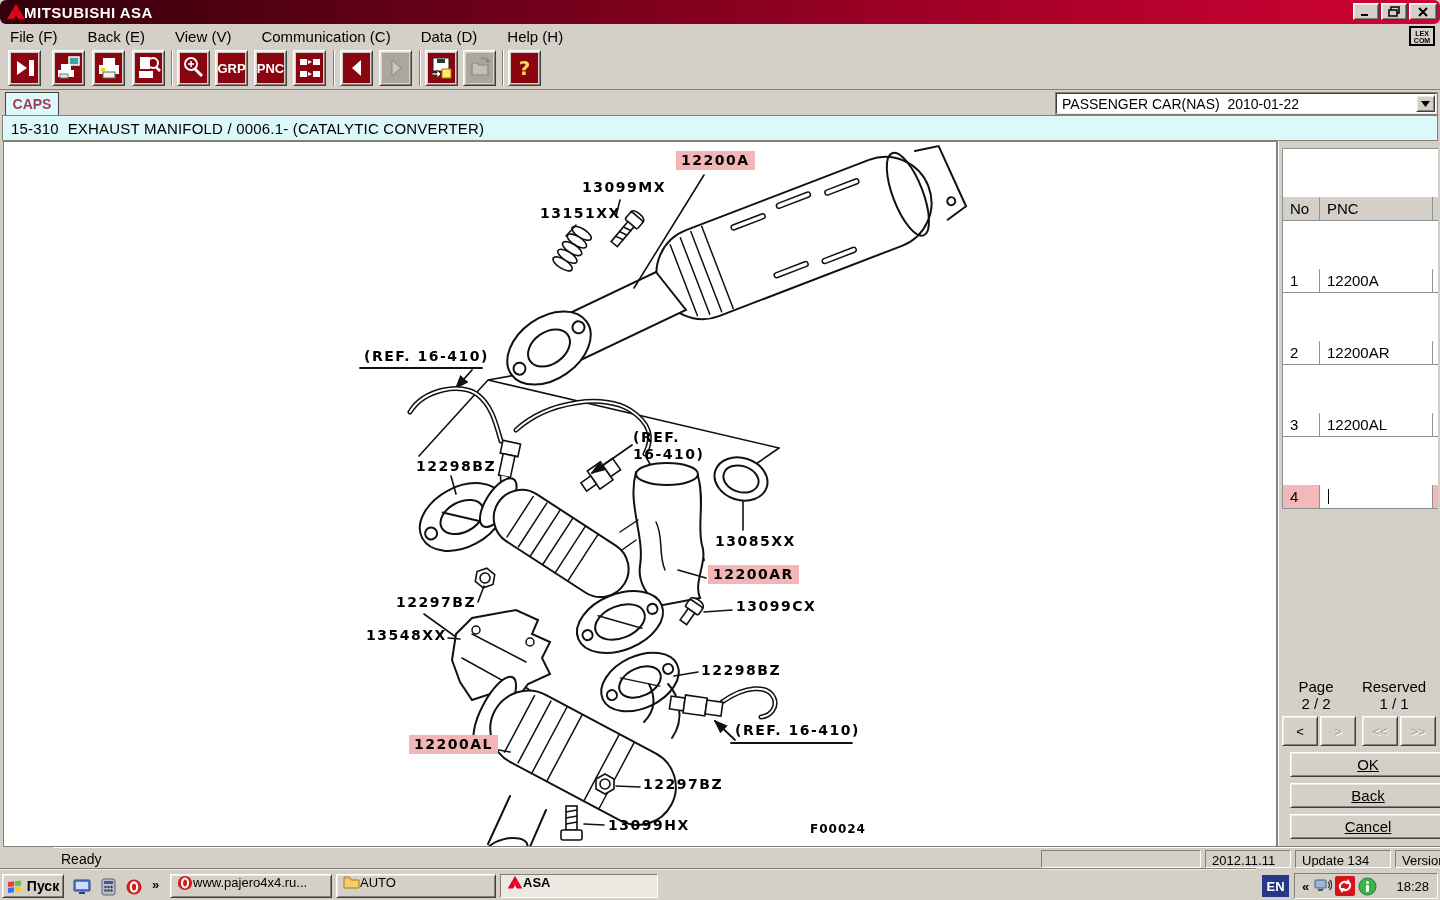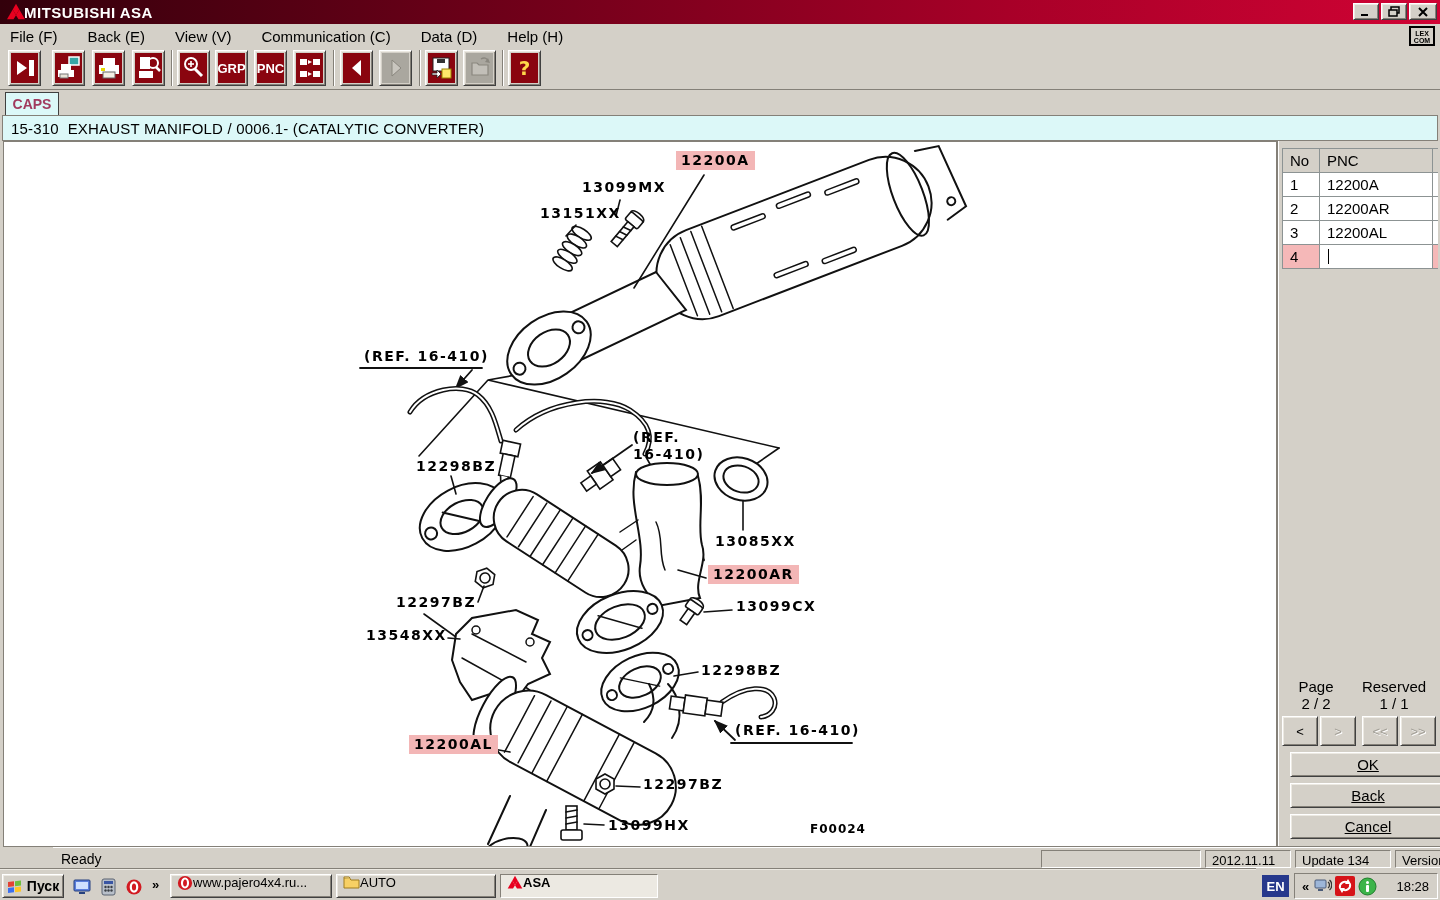--- a/index.html
+++ b/index.html
@@ -6,21 +6,21 @@
   html,body { width:1440px; height:900px; overflow:hidden; }
   body { font-family:"Liberation Sans",sans-serif; background:#d4d0c8; position:relative; color:#000; }
   .abs { position:absolute; }
   .btn3d { background:#d4d0c8; border:1px solid; border-color:#ffffff #404040 #404040 #ffffff;
            box-shadow: inset 1px 1px 0 #ece9e2, inset -1px -1px 0 #848078; }
   .dis { color:#a19e96; text-shadow:1px 1px 0 #ffffff; }
 
   
   #titlebar { left:0; top:0; width:1440px; height:24px;
     background:linear-gradient(90deg,#33000b 0%, #6e0019 35%, #a80028 70%, #d00334 100%);
-    display:flex; align-items:center; }
+    display:flex; align-items:center;border-radius:6px; }
   #titlebar .ttl { color:#fff; font-size:15px; font-weight:bold; letter-spacing:.5px; margin-left:8px; }
   .winbtn { width:26px; height:17px; top:3px; display:flex; align-items:center; justify-content:center; }
 
   
   #menubar { left:0; top:24px; width:1440px; height:24px; background:#d4d0c8; display:flex; align-items:center; }
   .mitem { font-size:15px; padding:3px 8px; margin-right:14px; }
   .mitem:first-child { margin-left:2px; }
   #lexcom { margin-left:auto; margin-right:5px; width:26px; height:20px; border:2px solid #000;
     font-size:7px; font-weight:bold; line-height:7px; text-align:center; padding-top:2px; letter-spacing:0; }
 
@@ -47,21 +47,21 @@
   
   #diagram { left:3px; top:141px; width:1274px; height:706px; background:#fff; border:1px solid #848078; overflow:hidden; }
   .pl { position:absolute; font-family:"DejaVu Sans",sans-serif; font-weight:bold; font-size:14px;
         letter-spacing:1.5px; line-height:17px; white-space:pre-line; }
   .pl.hl { background:#f3b6b6; padding:1px 5px; }
   .pl.small { font-size:12px; letter-spacing:1px; }
 
   
   #rpanel { left:1277px; top:141px; width:163px; height:706px; background:#d4d0c8; border-left:1px solid #848078; box-shadow:inset 1px 0 0 #fff; }
   #ptable { position:absolute; left:4px; top:7px; width:156px; border-top:1px solid #8c9393; border-left:1px solid #8c9393; background:#fff; }
-  .trow { display:flex; height:24px; }
+  .trow { display:flex; height:24px;margin-top:48px; }
   .tcell { border-right:1px solid #8c9393; border-bottom:1px solid #8c9393; font-size:15px; display:flex; align-items:center; }
   .c-no { width:37px; padding-left:7px; }
   .c-pnc { width:113px; padding-left:7px; }
   .c-strip { width:5px; border-right:none; }
   .thead .tcell { background:#d4d0c8; }
   .pinkcell { background:#f5b8b8 !important; }
   .caret { width:1px; height:15px; background:#000; margin-left:1px; }
   .pagerlbl { position:absolute; font-size:15px; text-align:center; }
   .navbtn { position:absolute; width:36px; height:30px; font-size:13px; font-family:"Liberation Sans",sans-serif; display:flex; align-items:center; justify-content:center; }
   .actbtn { position:absolute; left:12px; width:156px; height:25px; font-size:15px; display:flex; align-items:center; justify-content:center;text-decoration:underline; }
@@ -235,20 +235,28 @@
       <div class="tile help">
         <span>?</span>
       </div>
     </div>
 </div>
 
 <div id="tabrow" class="abs">
   <div id="capstab" class="abs">
       <span>CAPS</span>
     </div>
+  <div id="combo" class="abs">
+    <span class="val">PASSENGER CAR(NAS)  2010-01-22</span>
+    <span class="drop btn3d">
+      <svg width="9" height="6" viewBox="0 0 9 6">
+          <polygon points="0,0 9,0 4.5,6" fill="#000"></polygon>
+        </svg>
+    </span>
+  </div>
 </div>
 <div id="cyanhdr" class="abs">
   <span class="t">15-310  EXHAUST MANIFOLD / 0006.1- (CATALYTIC CONVERTER)</span>
 </div>
 
 <div id="diagram" class="abs">
   <svg width="1274" height="706" viewBox="0 0 1274 706">
     <defs>
       <marker id="ah" markerWidth="10" markerHeight="8" refX="7" refY="3" orient="auto">
         <path d="M0,0 L8,3 L0,6 Z" fill="#111"></path>

